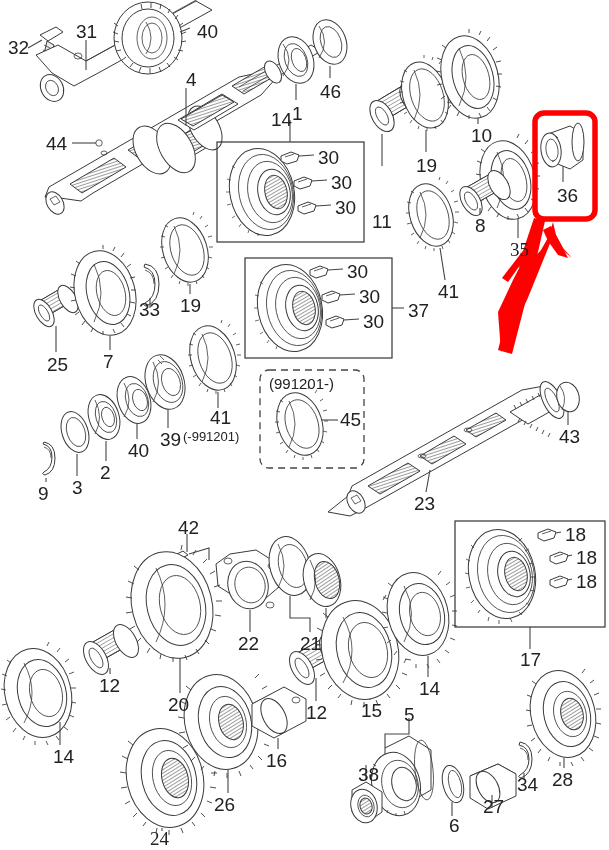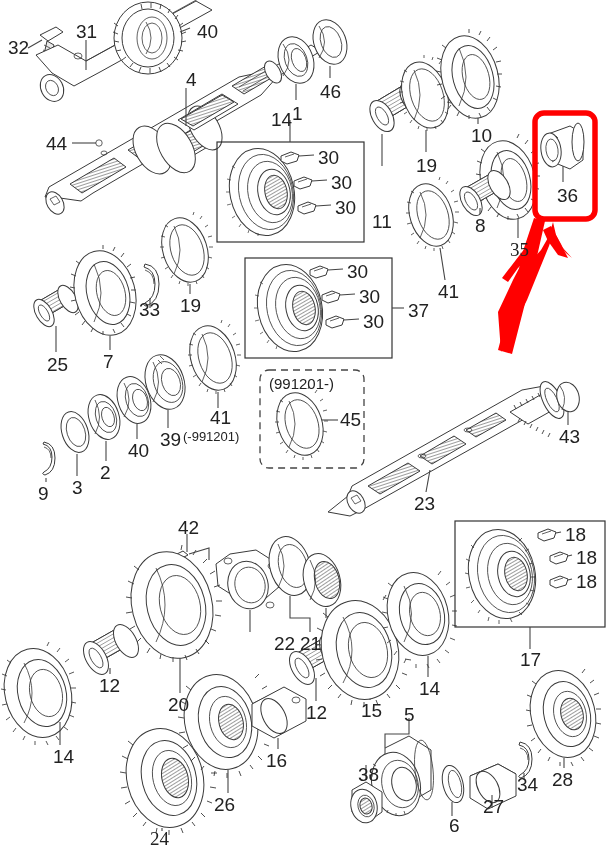--- a/index.html
+++ b/index.html
@@ -694,21 +694,21 @@
     <span class="lbl" style="left:340px;top:410px;">45</span>
     <span class="lbl" style="left:559px;top:427px;">43</span>
     <span class="lbl" style="left:210px;top:408px;">41</span>
     <span class="lbl" style="left:160px;top:430px;">39</span>
     <span class="lbl" style="left:128px;top:441px;">40</span>
     <span class="lbl" style="left:100px;top:463px;">2</span>
     <span class="lbl" style="left:72px;top:478px;">3</span>
     <span class="lbl" style="left:38px;top:484px;">9</span>
     <span class="lbl" style="left:414px;top:494px;">23</span>
     <span class="lbl" style="left:178px;top:518px;">42</span>
-    <span class="lbl" style="left:238px;top:634px;margin-left:36px;">22</span>
+    <span class="lbl" style="left:238px;top:634px;">22</span>
     <span class="lbl" style="left:300px;top:634px;">21</span>
     <span class="lbl" style="left:520px;top:650px;">17</span>
     <span class="lbl" style="left:419px;top:679px;">14</span>
     <span class="lbl" style="left:361px;top:701px;">15</span>
     <span class="lbl" style="left:99px;top:676px;">12</span>
     <span class="lbl" style="left:168px;top:695px;">20</span>
     <span class="lbl" style="left:306px;top:703px;">12</span>
     <span class="lbl" style="left:53px;top:747px;">14</span>
     <span class="lbl" style="left:266px;top:751px;">16</span>
     <span class="lbl" style="left:214px;top:795px;">26</span>

